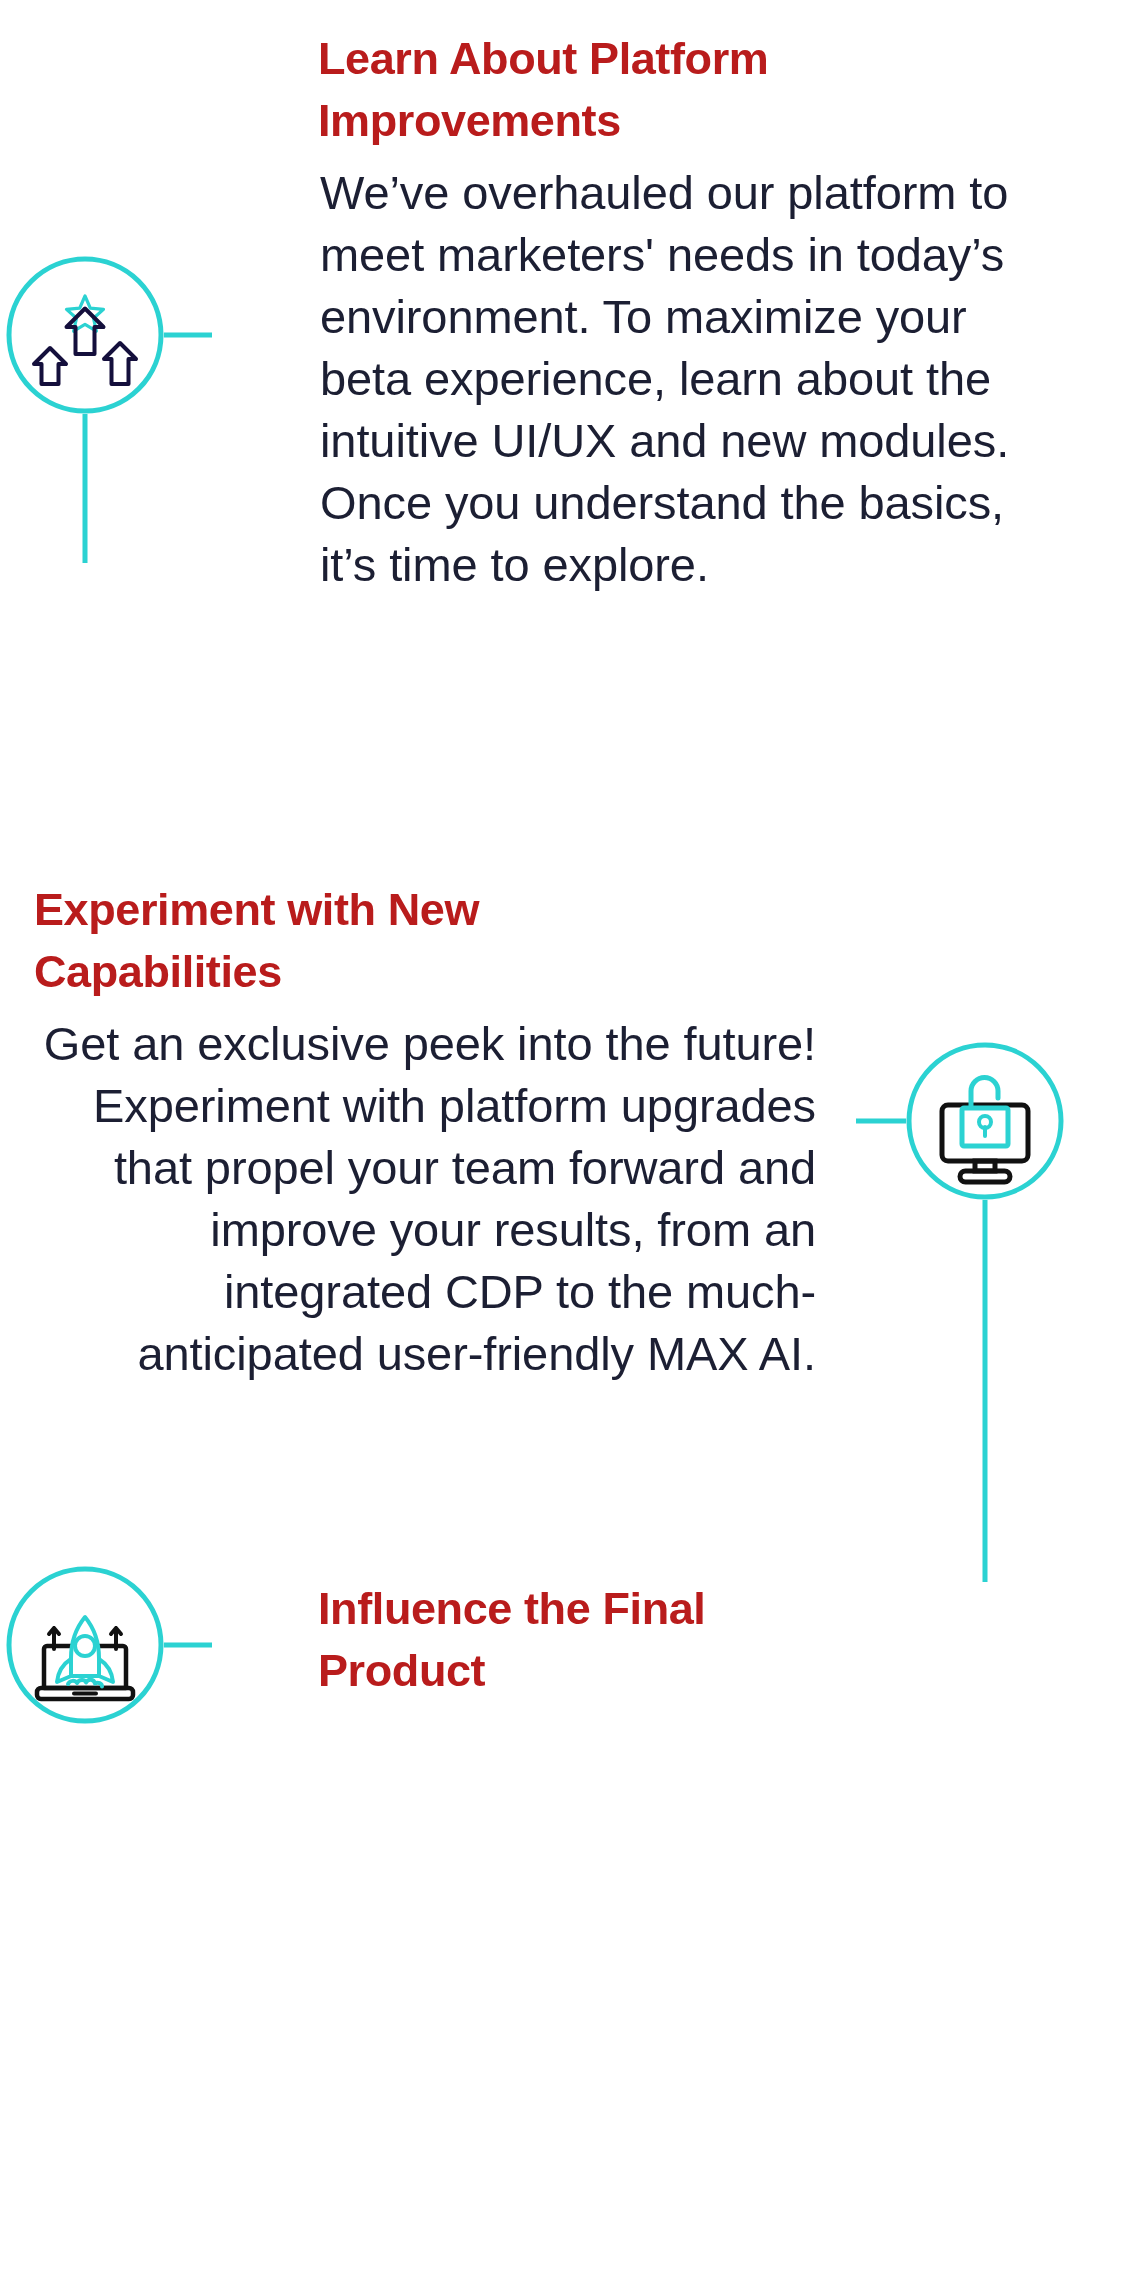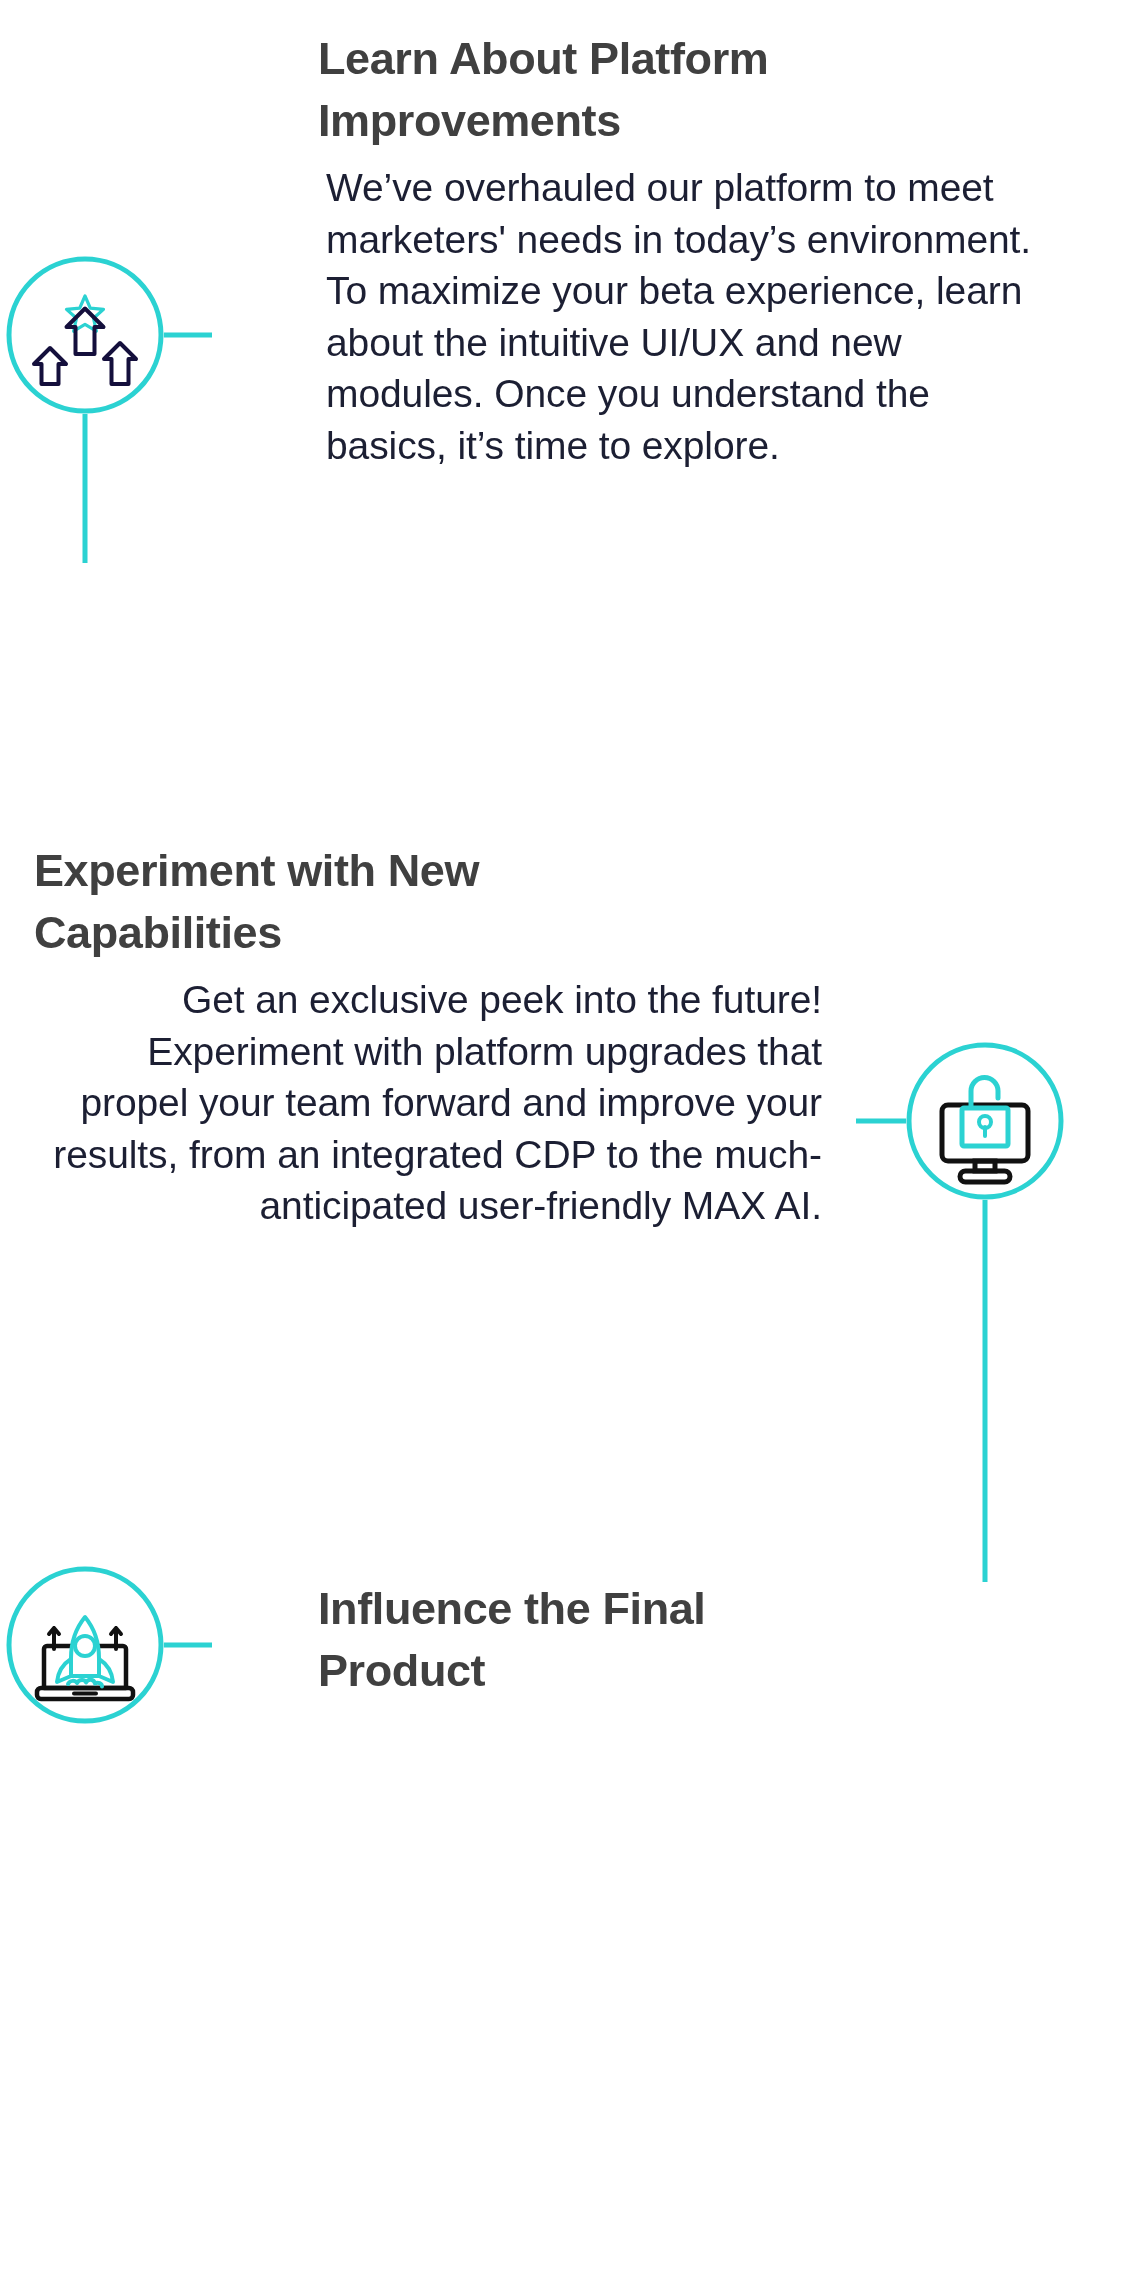--- a/index.html
+++ b/index.html
@@ -24,49 +24,49 @@
 
   
   .block { position: absolute; }
 
   .heading {
     font-family: "Liberation Sans", sans-serif;
     font-weight: 700;
     font-size: 45px;
     line-height: 1.38;
     letter-spacing: -0.4px;
-    color: #404040;
+    color: #b91c1c;
     margin: 0 0 10px 0;
   }
   .body-text {
     font-family: "Liberation Sans", sans-serif;
     font-weight: 400;
-    font-size: 39px;
+    font-size: 47px;
     line-height: 1.32;
     letter-spacing: -0.1px;
     color: #1C1F33;
-    margin: 8px;
+    margin: 2px;
   }
 
   
   #sec1-text {
     left: 318px;
     top: 28px;
     width: 718px;
   }
   #sec1-text .heading { width: 640px; }
   #sec1-text .body-text { width: 712px; }
 
   
   #sec2-text {
     left: 34px;
     top: 840px;
     width: 790px;
   }
-  #sec2-text .heading { width: 620px; }
+  #sec2-text .heading { width: 620px; margin-top: 39px; }
   #sec2-text .body-text { width: 780px; text-align: right; }
 
   
   #sec3-text {
     left: 318px;
     top: 1578px;
     width: 790px;
   }
   #sec3-text .heading { width: 560px; }
   #sec3-text .body-text { width: 782px; }

